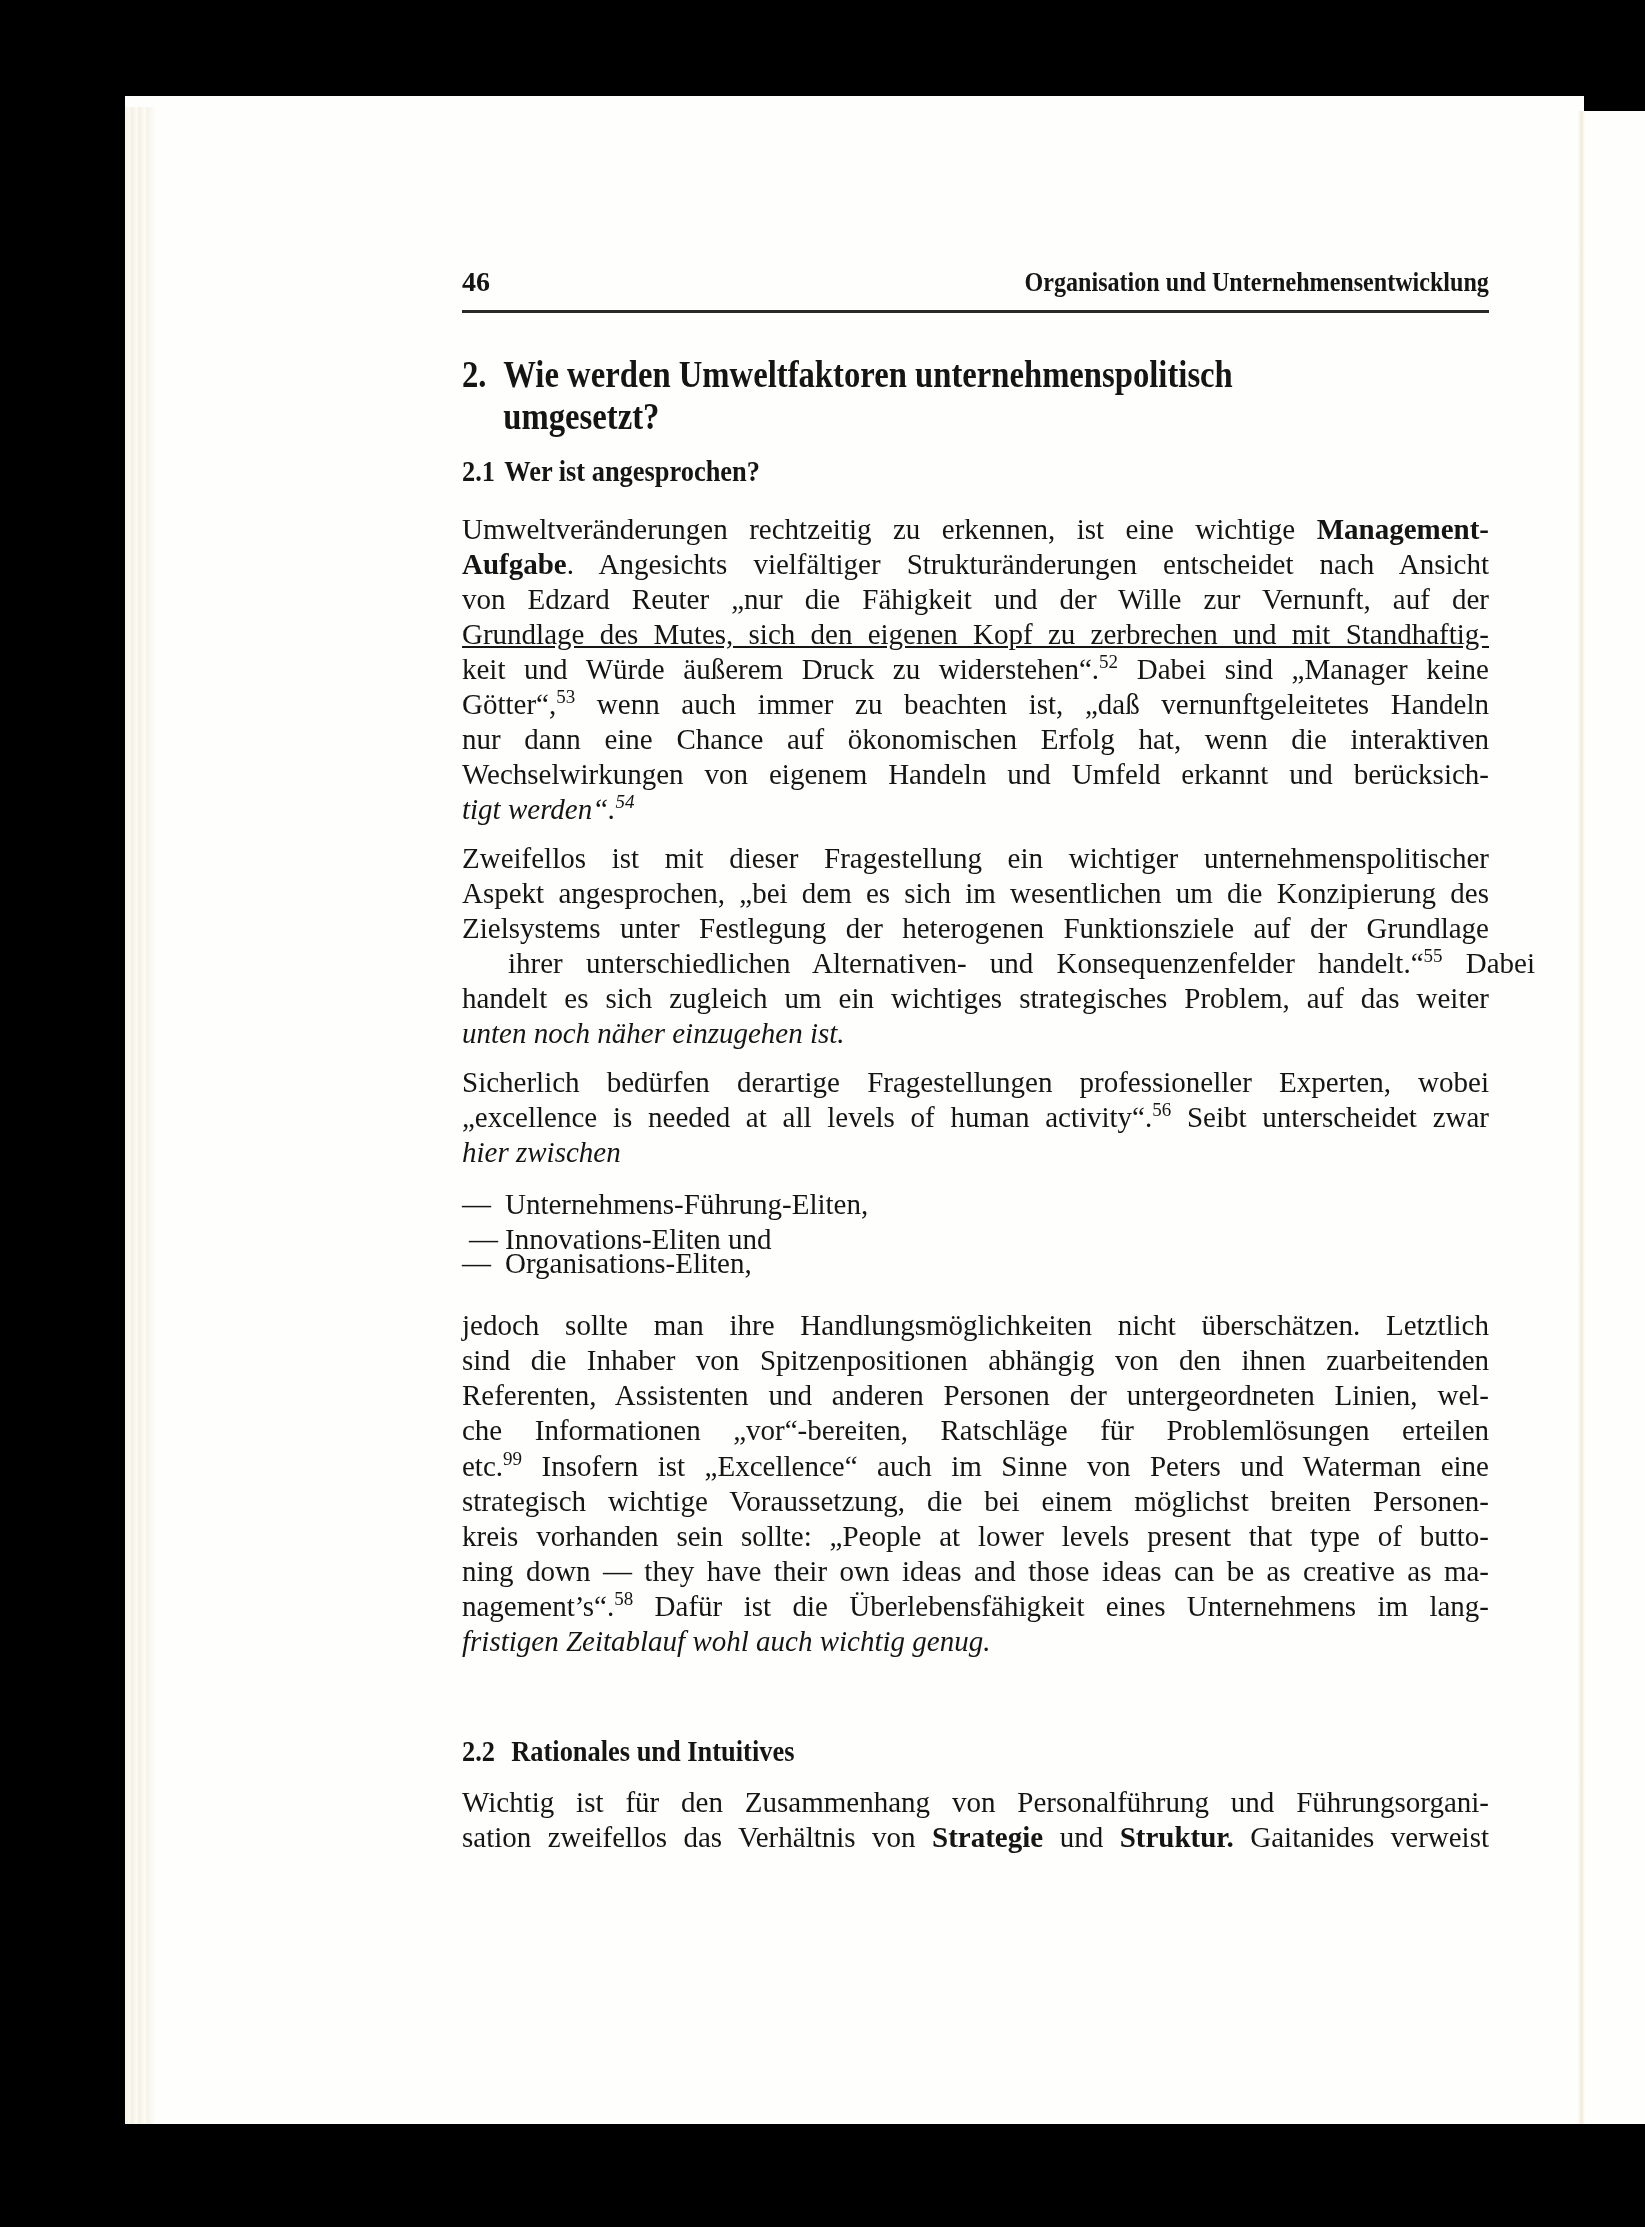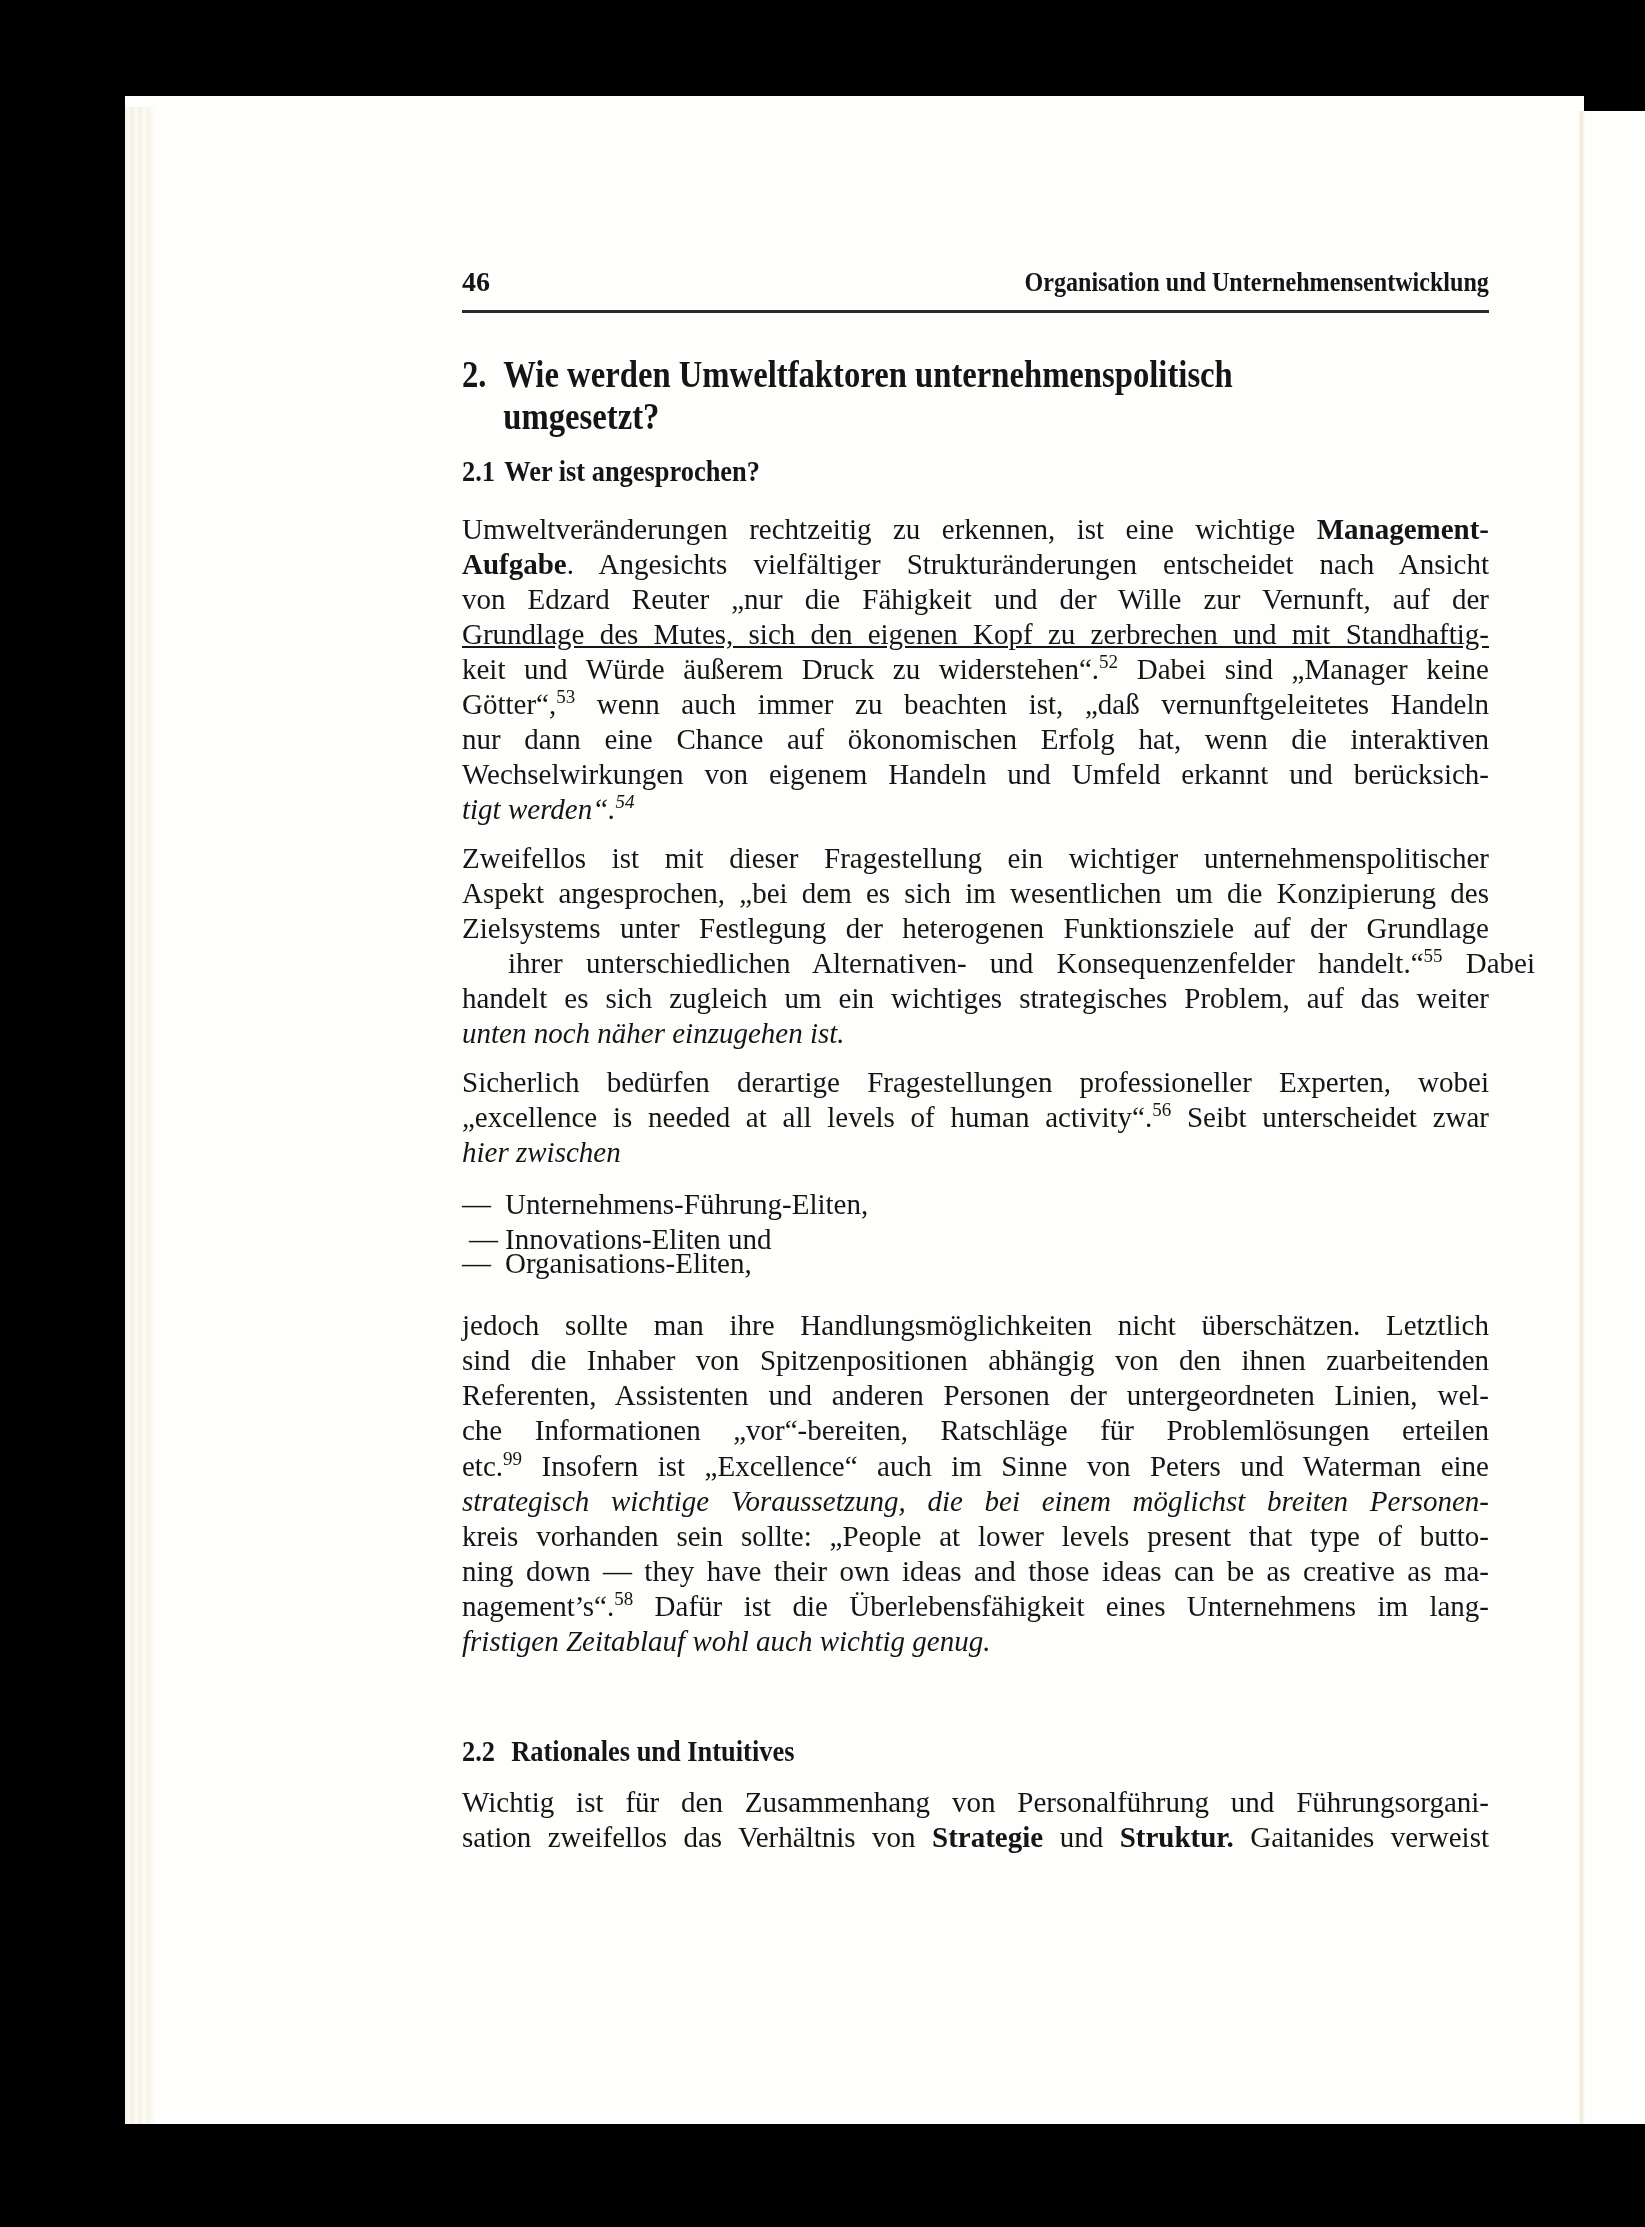--- a/index.html
+++ b/index.html
@@ -102,21 +102,21 @@
     <div class="line" style="top: 1100px;"><span>„excellence is needed at all levels of human activity“.</span><sup>56</sup><span> Seibt unterscheidet zwar</span></div>
     <div class="line last" style="top: 1135px;"><span>hier zwischen</span></div>
     <div class="dash-item" style="top: 1187px;"><span class="dash">—</span><span>Unternehmens-Führung-Eliten,</span></div>
     <div class="dash-item" style="top: 1222px; text-align: center;"><span class="dash">—</span><span>Innovations-Eliten und</span></div>
     <div class="dash-item" style="top: 1246px;"><span class="dash">—</span><span>Organisations-Eliten,</span></div>
     <div class="line" style="top: 1308px;"><span>jedoch sollte man ihre Handlungsmöglichkeiten nicht überschätzen. Letztlich</span></div>
     <div class="line" style="top: 1343px;"><span>sind die Inhaber von Spitzenpositionen abhängig von den ihnen zuarbeitenden</span></div>
     <div class="line" style="top: 1378px;"><span>Referenten, Assistenten und anderen Personen der untergeordneten Linien, wel-</span></div>
     <div class="line" style="top: 1413px;"><span>che Informationen „vor“-bereiten, Ratschläge für Problemlösungen erteilen</span></div>
     <div class="line" style="top: 1449px;"><span>etc.</span><sup>99</sup><span> Insofern ist „Excellence“ auch im Sinne von Peters und Waterman eine</span></div>
-    <div class="line" style="top: 1484px; font-style: italic;"><span>strategisch wichtige Voraussetzung, die bei einem möglichst breiten Personen-</span></div>
+    <div class="line" style="top: 1484px;"><span>strategisch wichtige Voraussetzung, die bei einem möglichst breiten Personen-</span></div>
     <div class="line" style="top: 1519px;"><span>kreis vorhanden sein sollte: „People at lower levels present that type of butto-</span></div>
     <div class="line" style="top: 1554px;"><span>ning down — they have their own ideas and those ideas can be as creative as ma-</span></div>
     <div class="line" style="top: 1589px;"><span>nagement’s“.</span><sup>58</sup><span> Dafür ist die Überlebensfähigkeit eines Unternehmens im lang-</span></div>
     <div class="line last" style="top: 1624px;"><span>fristigen Zeitablauf wohl auch wichtig genug.</span></div>
   </div>
 
 <div class="h2" id="h22" style="top:1734px">
   <span class="num" style="width:56px">2.2</span><span>Rationales und Intuitives</span>
 </div>
 

